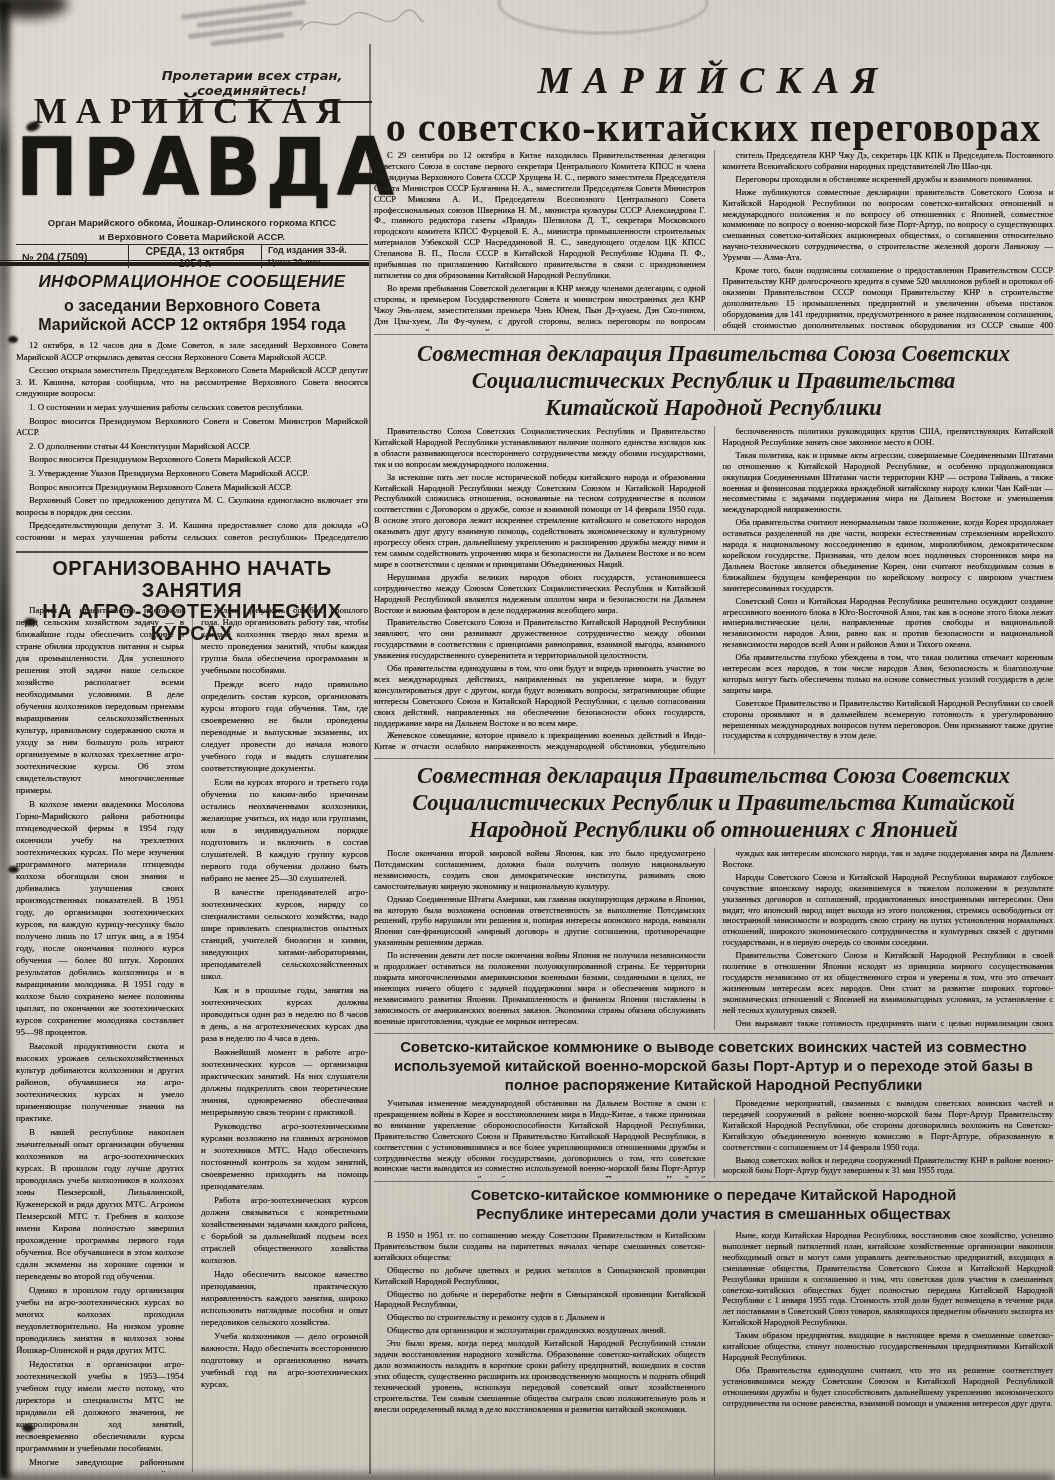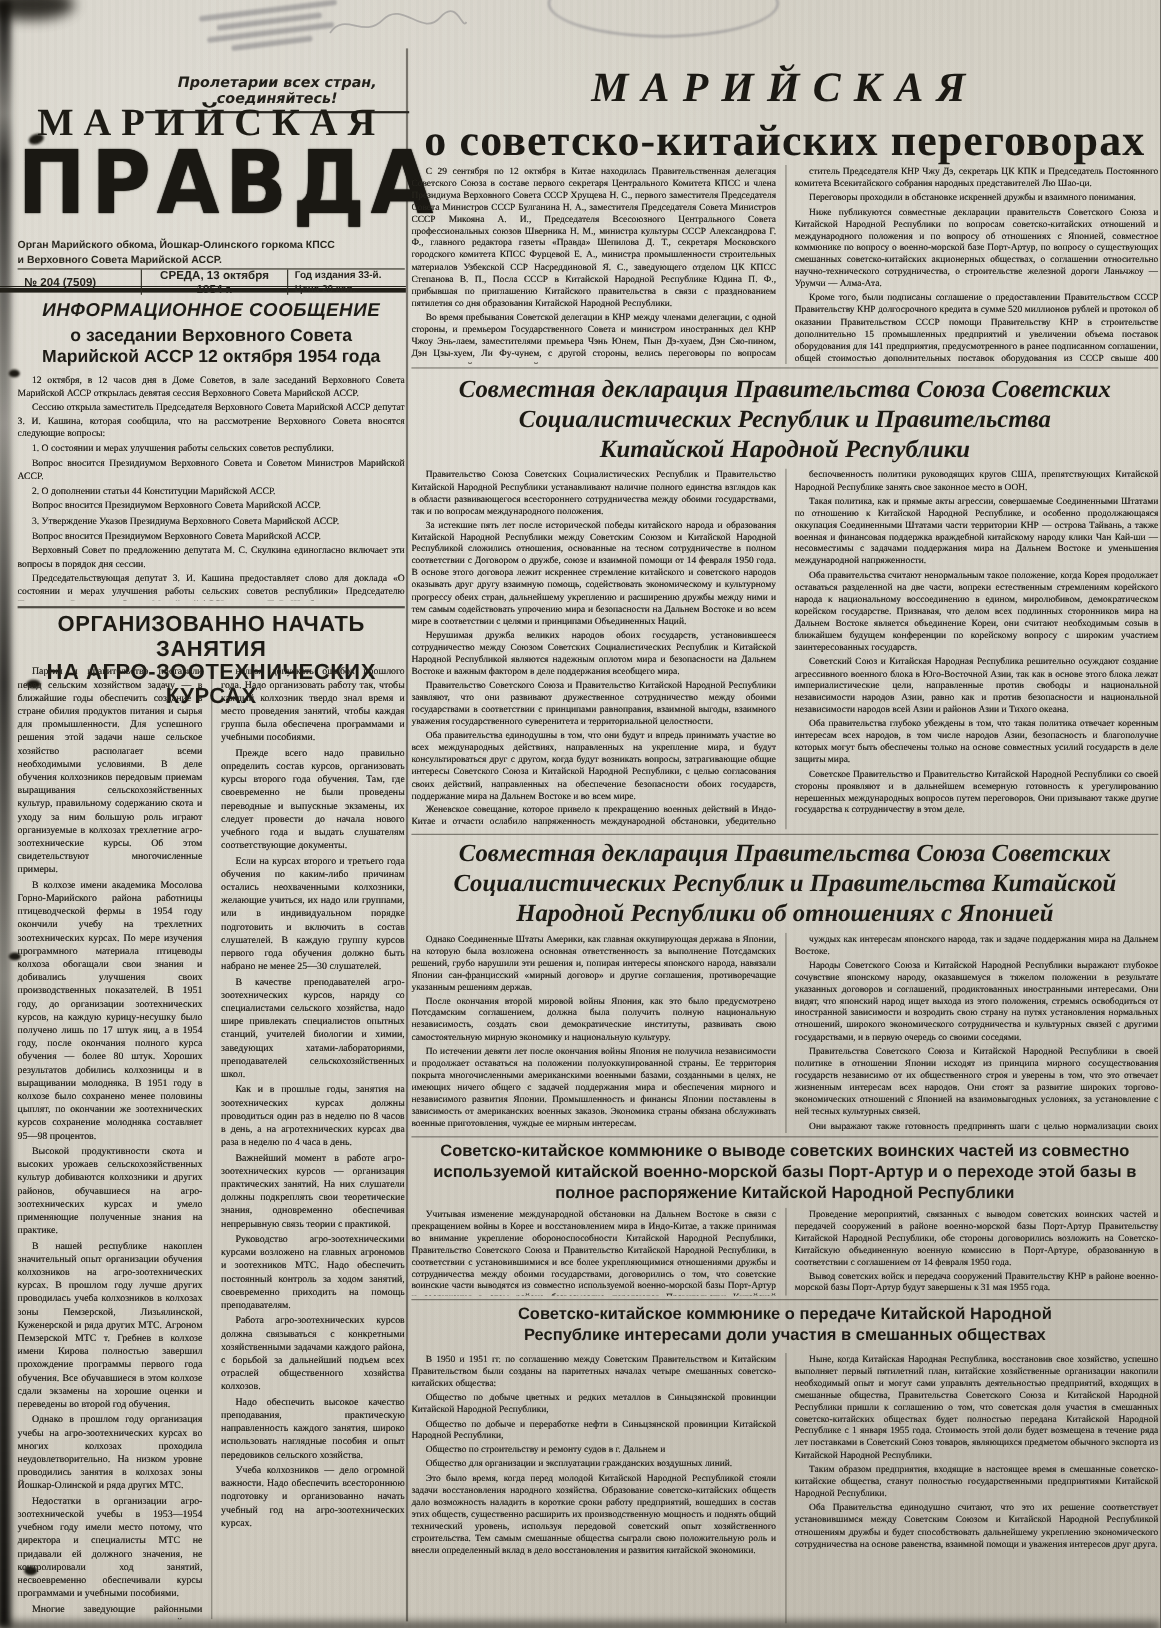--- a/index.html
+++ b/index.html
@@ -46,21 +46,21 @@
   
   .masthead{position:absolute;left:16px;top:56px;width:352px;height:204px;}
   .slogan{position:absolute;left:116px;top:12px;width:240px;text-align:center;
     font-family:"DejaVu Sans",sans-serif;font-weight:bold;font-style:italic;font-size:13px;
     border-bottom:2.5px solid #26241e;padding-bottom:3px;color:#23211b;}
   .mast-title1{position:absolute;left:0;top:36px;width:100%;text-align:center;
     font-family:"Liberation Serif",serif;font-weight:bold;font-size:35px;letter-spacing:9px;color:#1d1b15;}
   .mast-title2{position:absolute;left:0;top:74px;width:100%;text-align:center;line-height:1;
     font-family:"DejaVu Sans",sans-serif;font-weight:bold;font-size:74px;letter-spacing:5px;color:#1a1813;
     transform:scaleY(1.08);text-shadow:0 0 1px #1a1813,0 0 2px rgba(26,24,19,.4);}
-  .organ{position:absolute;left:0;top:160px;width:100%;text-align:left;
+  .organ{position:absolute;left:0;top:160px;width:100%;text-align:center;
     font-family:"Liberation Sans",sans-serif;font-weight:bold;font-size:9.5px;line-height:1.45;color:#2a281f;}
   .issue-bar{position:absolute;left:0;top:188px;width:100%;height:24px;border-top:1px solid #2a281f;
     display:flex;align-items:center;font-family:"Liberation Sans",sans-serif;font-weight:bold;font-size:10.5px;}
   .issue-bar .cell{padding:0 6px;}
   .cell.num{width:112px;}
   .cell.date{flex:1;text-align:center;border-left:1px solid #2a281f;border-right:1px solid #2a281f;height:100%;
     display:flex;align-items:center;justify-content:center;}
   .cell.ed{width:106px;font-size:9px;line-height:1.25;}
   
   .kicker{font-family:"Liberation Sans",sans-serif;font-weight:bold;font-style:italic;}
@@ -240,22 +240,22 @@
       </div>
   </div>
 
   <div class="hrule-main" style="top:758px;"></div>
 
   <div class="decl-title d2-title">
     <span>Совместная декларация Правительства Союза Советских Социалистических Республик и Правительства Китайской Народной Республики об отношениях с Японией</span>
   </div>
   <div class="d2-cols twocol">
     <div class="c c1 bodytext">
+        <p>После окончания второй мировой войны Япония, как это было предусмотрено Потсдамским соглашением, должна была получить полную национальную независимость, создать свои демократические институты, развивать свою самостоятельную мирную экономику и национальную культуру.</p>
         <p>Однако Соединенные Штаты Америки, как главная оккупирующая держава в Японии, на которую была возложена основная ответственность за выполнение Потсдамских решений, грубо нарушили эти решения и, попирая интересы японского народа, навязали Японии сан-францисский «мирный договор» и другие соглашения, противоречащие указанным решениям держав.</p>
-        <p>После окончания второй мировой войны Япония, как это было предусмотрено Потсдамским соглашением, должна была получить полную национальную независимость, создать свои демократические институты, развивать свою самостоятельную мирную экономику и национальную культуру.</p>
         <p>По истечении девяти лет после окончания войны Япония не получила независимости и продолжает оставаться на положении полуоккупированной страны. Ее территория покрыта многочисленными американскими военными базами, созданными в целях, не имеющих ничего общего с задачей поддержания мира и обеспечения мирного и независимого развития Японии. Промышленность и финансы Японии поставлены в зависимость от американских военных заказов. Экономика страны обязана обслуживать военные приготовления, чуждые ее мирным интересам.</p>
         <p>Такое положение Японии создает у народов стран Азии и Дальнего Востока законное беспокойство, усиливает недоверие и мешает развитию нормальных отношений Японии с соседними государствами.</p>
       </div>
     <div class="c c2 bodytext">
         <p>чуждых как интересам японского народа, так и задаче поддержания мира на Дальнем Востоке.</p>
         <p>Народы Советского Союза и Китайской Народной Республики выражают глубокое сочувствие японскому народу, оказавшемуся в тяжелом положении в результате указанных договоров и соглашений, продиктованных иностранными интересами. Они видят, что японский народ ищет выхода из этого положения, стремясь освободиться от иностранной зависимости и возродить свою страну на путях установления нормальных отношений, широкого экономического сотрудничества и культурных связей с другими государствами, и в первую очередь со своими соседями.</p>
         <p>Правительства Советского Союза и Китайской Народной Республики в своей политике в отношении Японии исходят из принципа мирного сосуществования государств независимо от их общественного строя и уверены в том, что это отвечает жизненным интересам всех народов. Они стоят за развитие широких торгово-экономических отношений с Японией на взаимовыгодных условиях, за установление с ней тесных культурных связей.</p>
         <p>Они выражают также готовность предпринять шаги с целью нормализации своих отношений с Японией и заявляют, что Япония встретит полную поддержку в своих стремлениях к установлению политических и экономических отношений с СССР и КНР, как и всякие ее шаги, направленные на обеспечение условий для ее мирного и независимого развития.</p>
       </div>
   </div>

